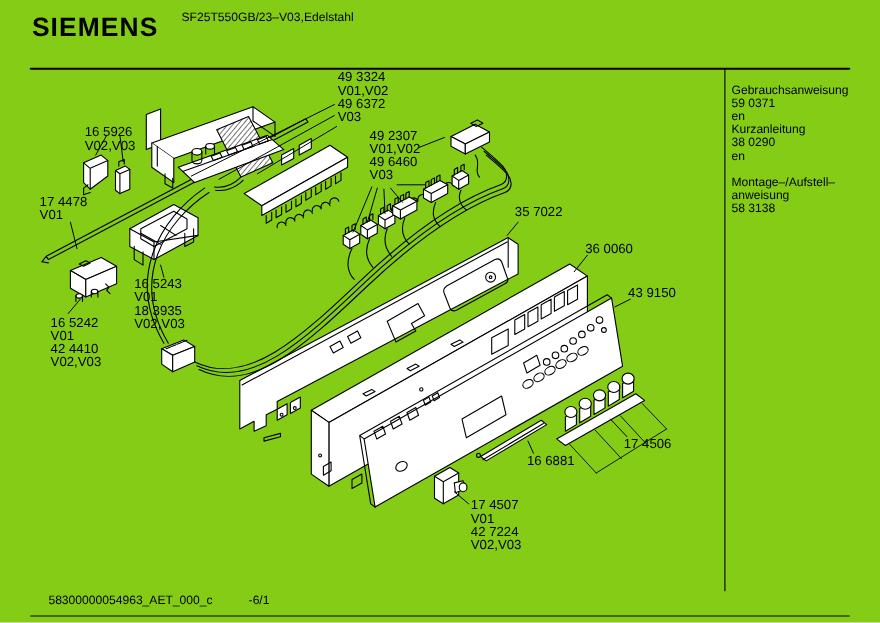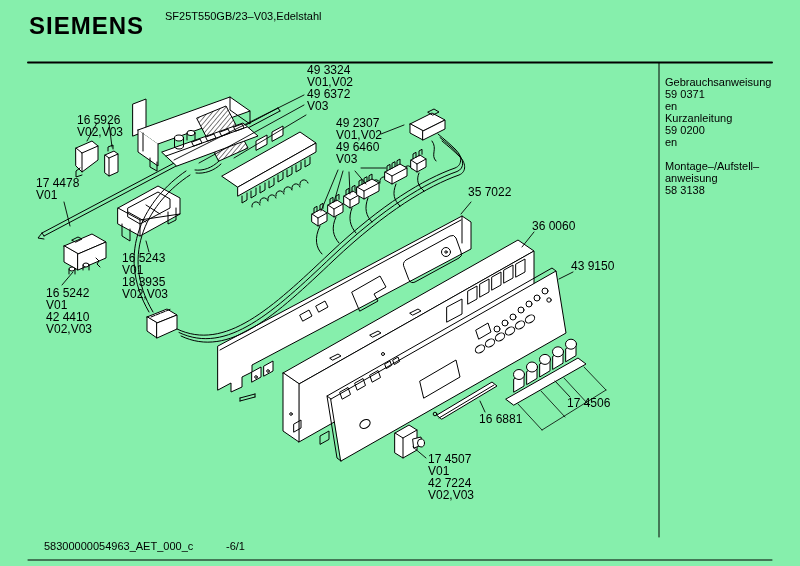--- a/index.html
+++ b/index.html
@@ -1,16 +1,16 @@
 <!DOCTYPE html>
 <html><head>
 <meta charset="utf-8">
 <style>
   html,body{margin:0;padding:0;background:#e8e8e8}
-  .page{position:relative;width:800px;height:566px;background:#86efac;
+  .page{position:relative;width:800px;height:566px;background:#84cc16;
         font-family:"Liberation Sans","DejaVu Sans",sans-serif;color:#000;overflow:hidden}
   .art{position:absolute;left:0;top:0}
   .brand{position:absolute;left:29px;top:12px;font-size:24px;font-weight:bold;letter-spacing:1px}
   .models{position:absolute;left:165px;top:10px;font-size:11px;line-height:13px}
   .cat{position:absolute;left:636px;top:10px;font-size:11px;line-height:13px}
   .sidebar{position:absolute;left:665px;top:76px;font-size:11px;line-height:12px}
   .sidebar div{min-height:12px}
   .plabel{position:absolute;font-size:12px;line-height:12px;white-space:nowrap}
   .footer-doc{position:absolute;left:44px;top:540px;font-size:11px}
   .footer-page{position:absolute;left:226px;top:540px;font-size:11px}
@@ -231,21 +231,21 @@
   <div class="brand">SIEMENS</div>
   <div class="models">
     <div>SF25T550GB/23–V03,Edelstahl</div>
   </div>
 
   <div class="sidebar">
     <div>Gebrauchsanweisung</div>
     <div>59 0371</div>
     <div>en</div>
     <div>Kurzanleitung</div>
-    <div>59 0200</div>
+    <div>38 0290</div>
     <div>en</div>
     <div></div>
     <div>Montage–/Aufstell–</div>
     <div>anweisung</div>
     <div>58 3138</div>
   </div>
 
   <div class="plabel" style="left:77px;top:114px">
     <div>16 5926</div>
     <div>V02,V03</div>

